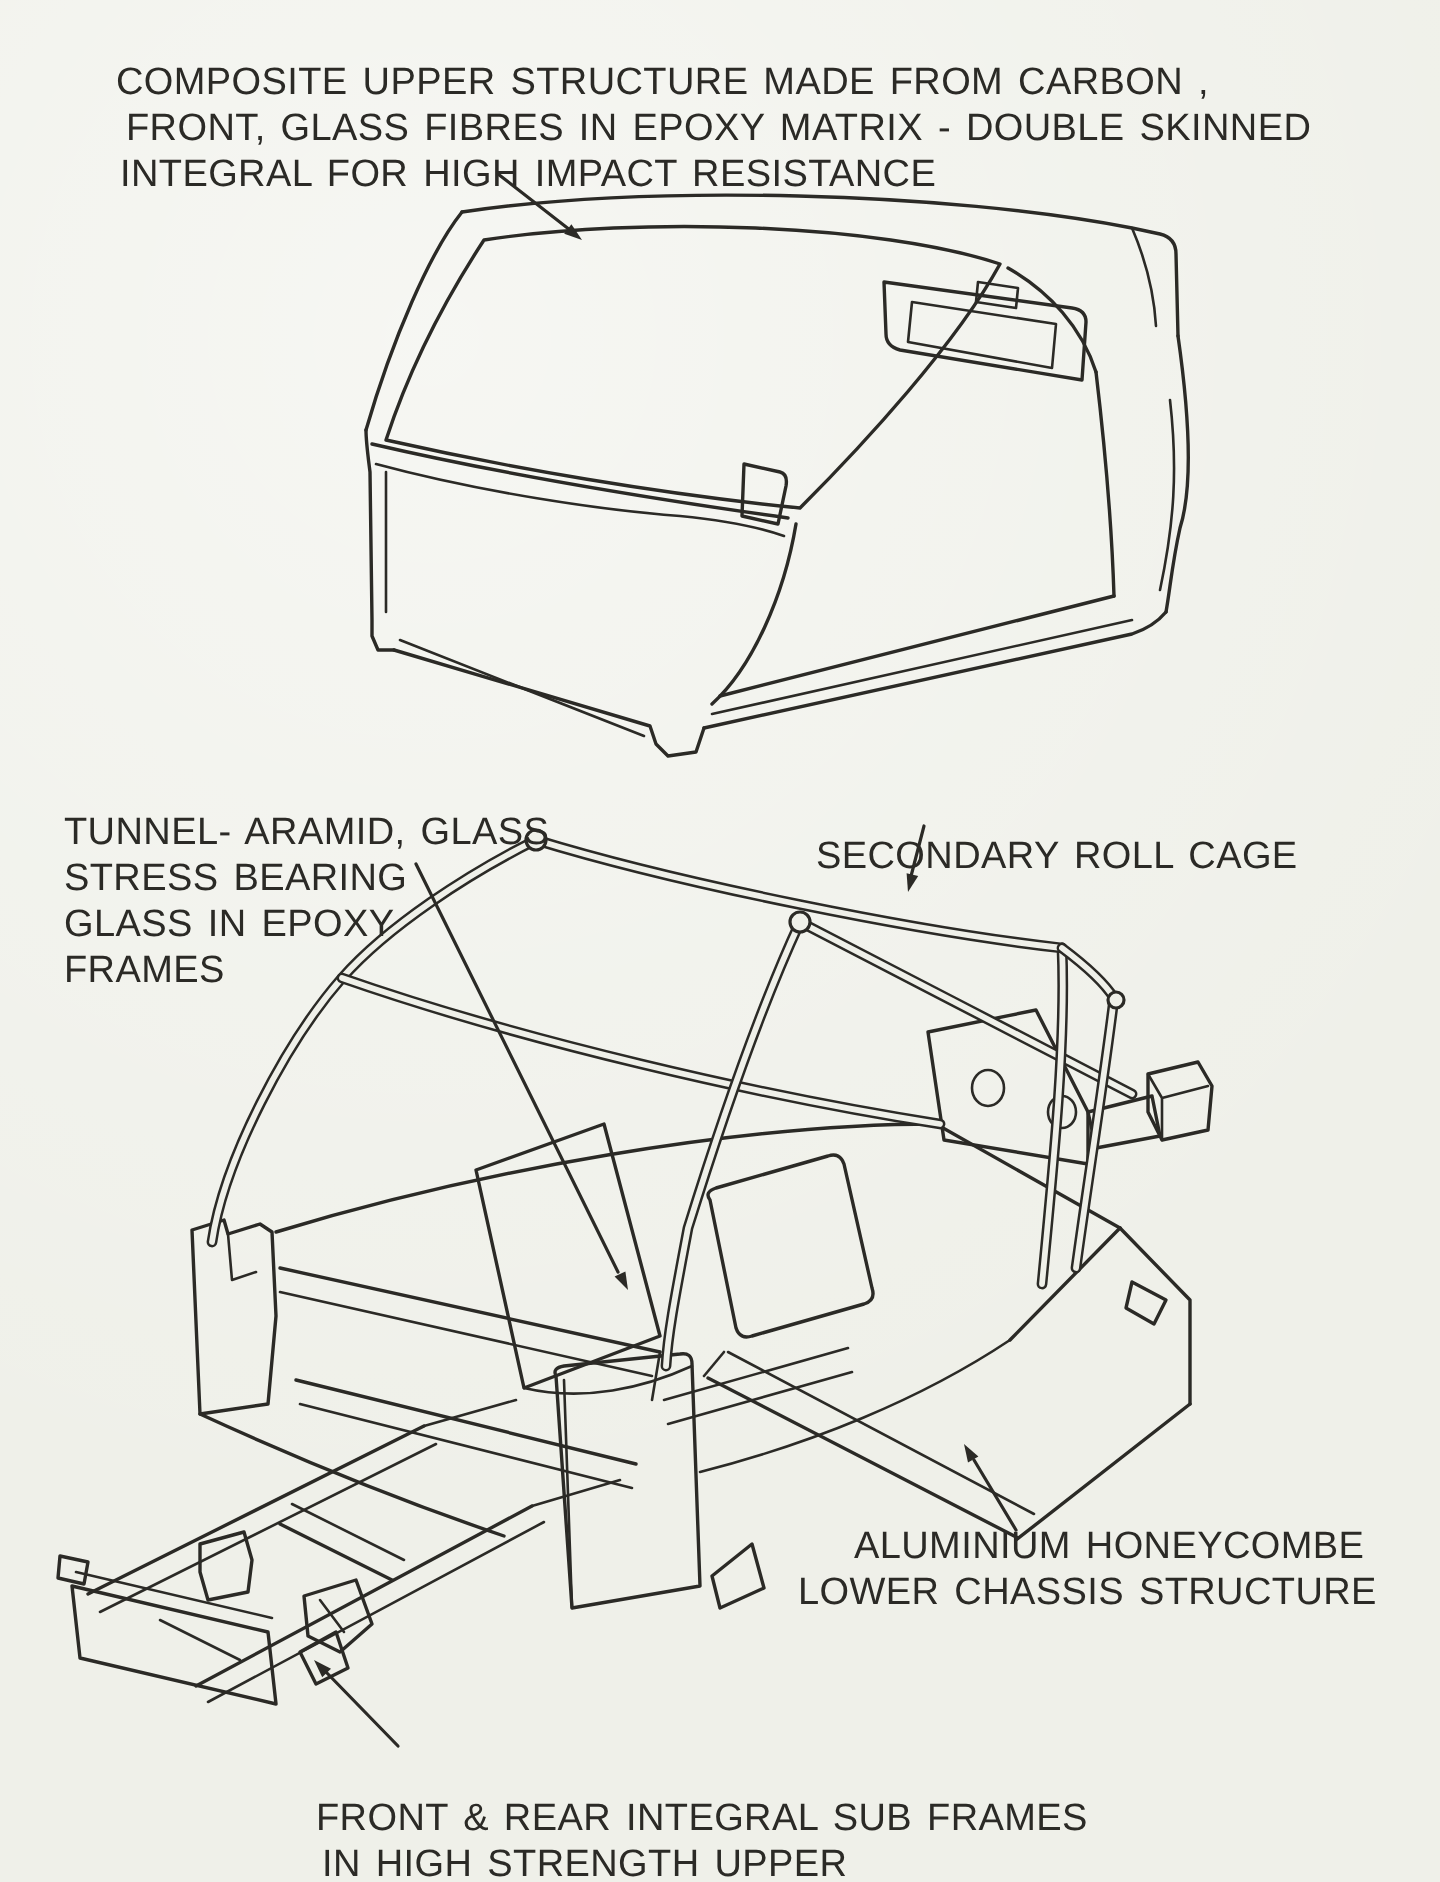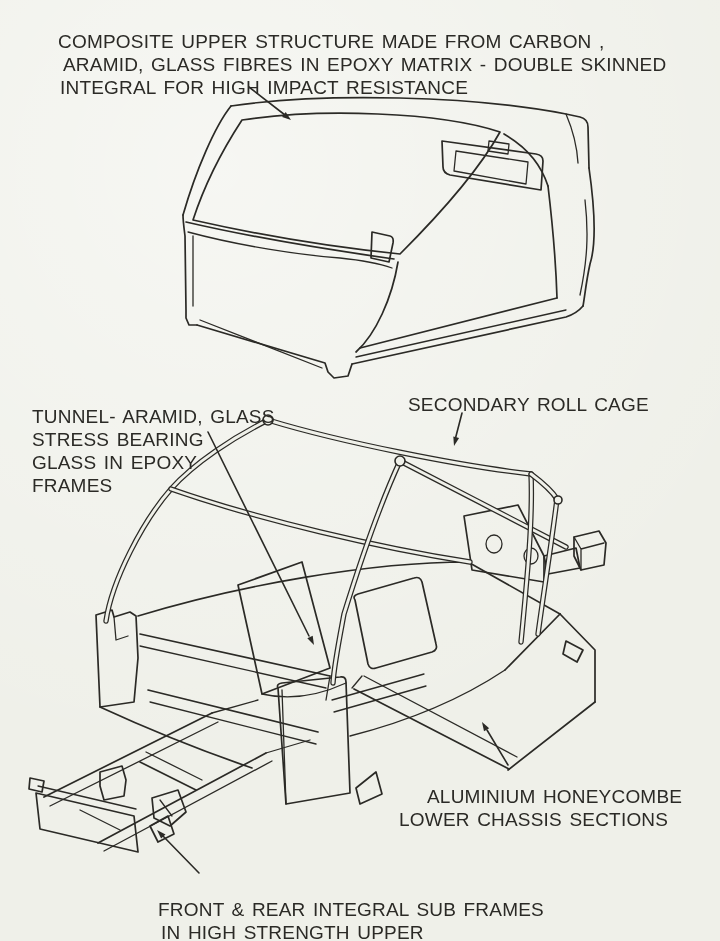--- a/index.html
+++ b/index.html
@@ -22,22 +22,22 @@
     word-spacing:2px;
     white-space:nowrap;
     color:#2b2a26;
     margin-top:22px;
   }
   .label .ln{display:block;}
   .lbl-composite{left:58px;top:8px;}
   .lbl-composite .ln:nth-child(2){margin-left:5px;}
   .lbl-composite .ln:nth-child(3){margin-left:2px;}
   .lbl-stress{left:32px;top:383px;}
-  .lbl-cage{left:408px;top:371px;}
-  .lbl-honey{left:427px;top:763px;}
+  .lbl-cage{left:408px;top:395px;}
+  .lbl-honey{left:427px;top:740px;}
   .lbl-honey .ln:nth-child(2){margin-left:-28px;}
   .lbl-sub{left:158px;top:876px;}
   .lbl-sub .ln:nth-child(2){margin-left:3px;}
 
   .s{stroke:#2b2a26;stroke-width:1.7;fill:none;stroke-linecap:round;stroke-linejoin:round;}
   .s2{stroke:#2b2a26;stroke-width:1.3;fill:none;stroke-linecap:round;stroke-linejoin:round;}
   .tube-o{stroke:#2b2a26;stroke-width:5.4;fill:none;stroke-linecap:round;}
   .tube-i{stroke:#eff0e9;stroke-width:2.9;fill:none;stroke-linecap:round;}
   .joint{fill:#eff0e9;stroke:#2b2a26;stroke-width:1.6;}
   .arrow{fill:#2b2a26;stroke:none;}
@@ -199,38 +199,38 @@
       <path class="leader" d="M 508,765 L 487,730"></path>
       <polygon class="arrow" points="482,722 489.2,728.2 484,731.2"></polygon>
 
       <path class="leader" d="M 199,873 L 163,836"></path>
       <polygon class="arrow" points="157,830 165.5,834.4 161.1,838.6"></polygon>
     </g>
   </svg>
 
   <div class="label lbl-composite">
     <span class="ln">COMPOSITE UPPER STRUCTURE MADE FROM CARBON ,</span>
-    <span class="ln">ARAMID, GLASS FIBRES IN EPOXY MATRIX - DOUBLE SKINNED</span>
+    <span class="ln">FRONT, GLASS FIBRES IN EPOXY MATRIX - DOUBLE SKINNED</span>
     <span class="ln">INTEGRAL FOR HIGH IMPACT RESISTANCE</span>
   </div>
 
   <div class="label lbl-stress">
     <span class="ln">TUNNEL- ARAMID, GLASS</span>
     <span class="ln">STRESS BEARING</span>
     <span class="ln">GLASS IN EPOXY</span>
     <span class="ln">FRAMES</span>
   </div>
 
   <div class="label lbl-cage">
     <span class="ln">SECONDARY ROLL CAGE</span>
   </div>
 
   <div class="label lbl-honey">
     <span class="ln">ALUMINIUM HONEYCOMBE</span>
-    <span class="ln">LOWER CHASSIS SECTIONS</span>
+    <span class="ln">LOWER CHASSIS STRUCTURE</span>
   </div>
 
   <div class="label lbl-sub">
     <span class="ln">FRONT &amp; REAR INTEGRAL SUB FRAMES</span>
     <span class="ln">IN HIGH STRENGTH UPPER</span>
   </div>
 
 </div>
 
 </body></html>

